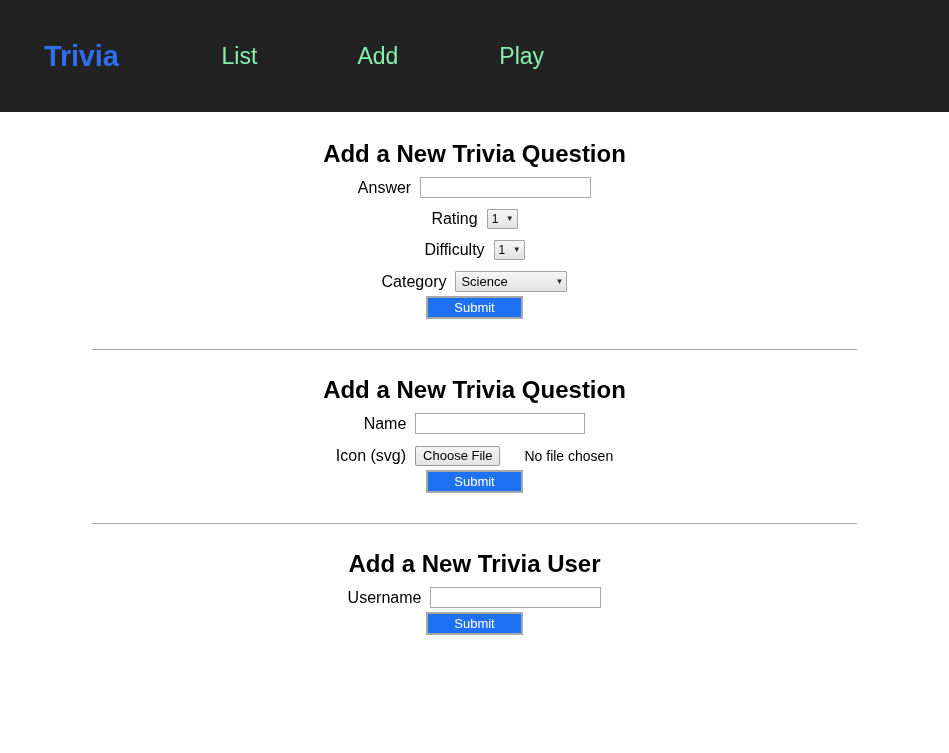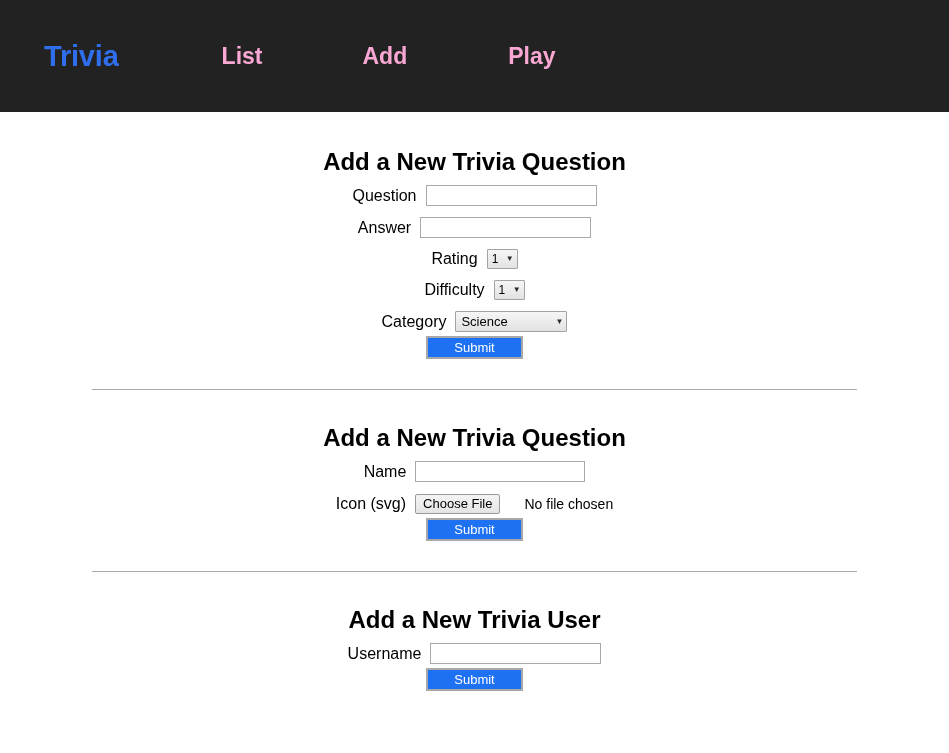--- a/index.html
+++ b/index.html
@@ -32,23 +32,23 @@
     text-decoration: none;
   }
   .nav-links {
     display: flex;
     align-items: center;
     list-style: none;
     margin: 0;
     padding: 0;
   }
   .nav-link {
-    color: #f9a8d4;
+    color: #86efac;
     font-size: 23px;
-    font-weight: bold;
+    font-weight: normal;
     line-height: 1;
     text-decoration: none;
     cursor: pointer;
     white-space: nowrap;
   }
   .nav-item-list  { margin-left: 103px; }
   .nav-item-add   { margin-left: 100px; }
   .nav-item-play  { margin-left: 101px; }
 
   
@@ -56,21 +56,21 @@
     width: 765px;
     margin: 0 auto;
     padding: 0;
   }
 
   .section-heading {
     text-align: center;
     font-size: 24px;
     font-weight: bold;
     color: #000000;
-    margin: 8px;
+    margin: 0;
     padding: 0;
     line-height: 1;
   }
 
   .section-1 .section-heading { padding-top: 30px; }
 
   
   .form-row {
     display: flex;
     align-items: center;
@@ -206,24 +206,20 @@
       <a class="nav-link" href="#">Play</a>
     </li>
   </ul>
 </nav>
 
 <main>
 
   <section class="container section-1">
     <h2 class="section-heading">Add a New Trivia Question</h2>
 
-    <div class="form-row">
-      <label class="form-label">Question</label>
-      <input class="text-input input-question" type="text" value="" style="">
-    </div>
 
     <div class="form-row">
       <label class="form-label">Answer</label>
       <input class="text-input input-answer" type="text" value="" style="">
     </div>
 
     <div class="form-row">
       <label class="form-label">Rating</label>
       <div class="select-ctl select-small">
         <span>1</span>

